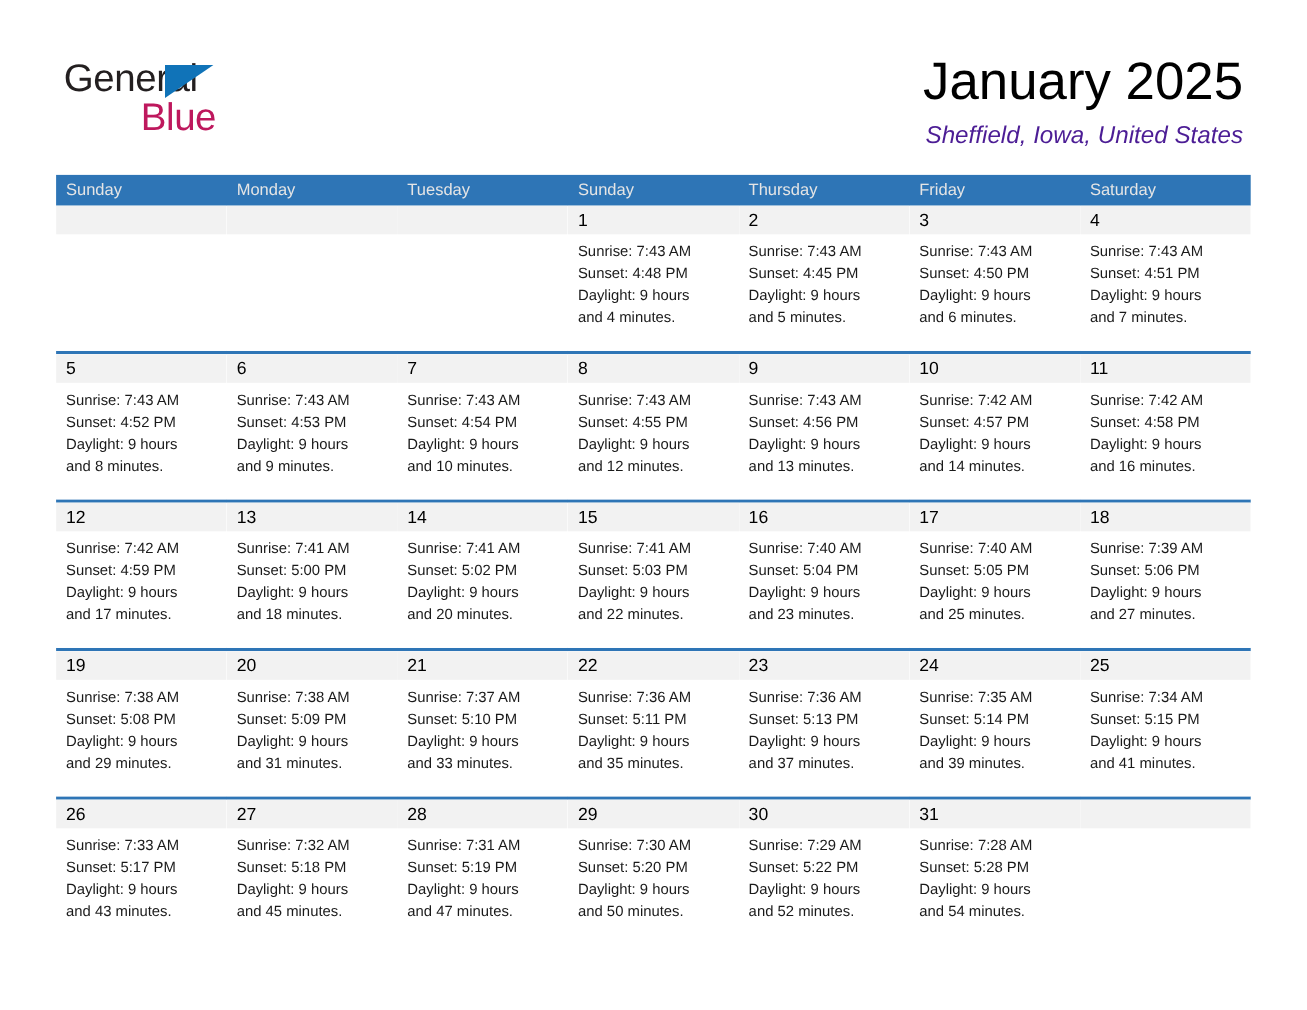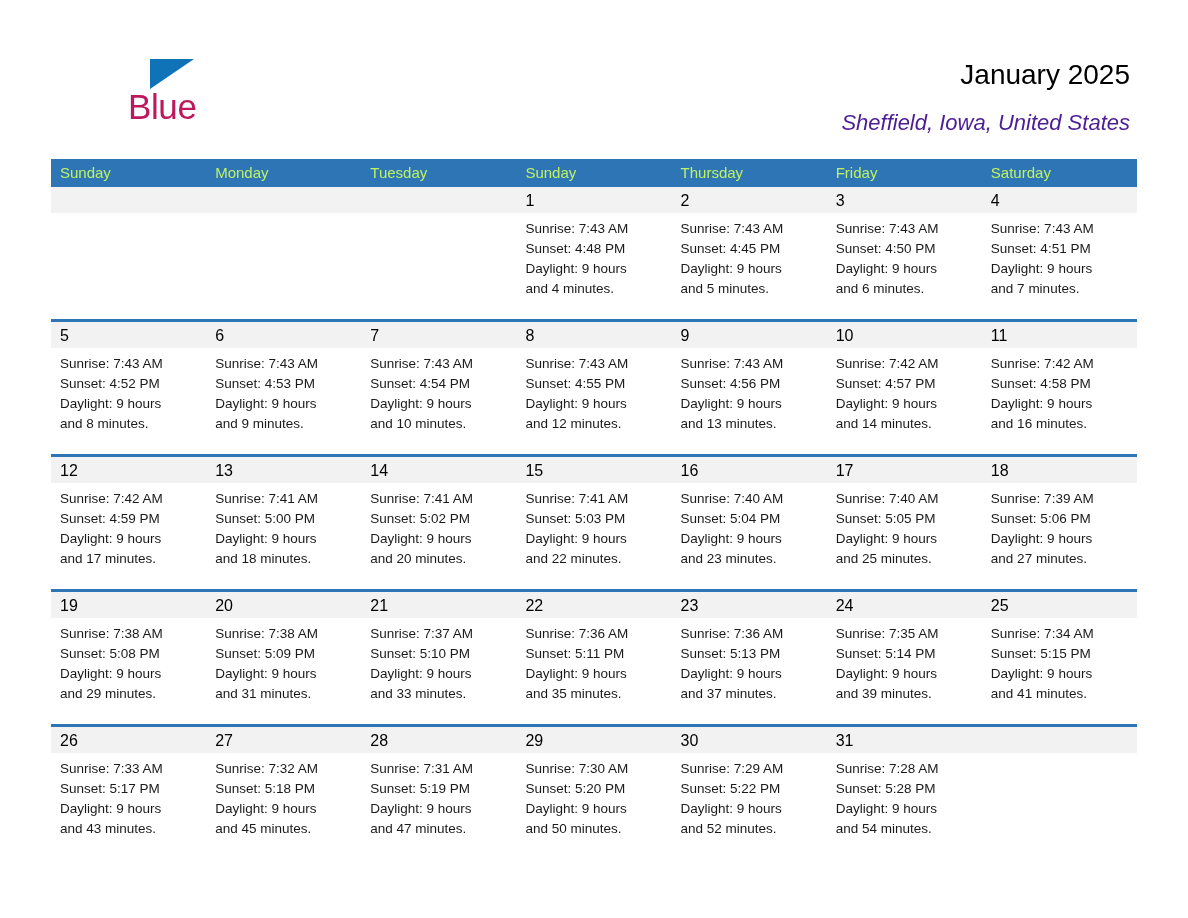--- a/index.html
+++ b/index.html
@@ -72,21 +72,21 @@
     white-space: nowrap;
   }
 
   .title-block {
     position: absolute;
     right: 58px;
     top: 50px;
     text-align: right;
   }
   .cal-title {
-    font-size: 28px;
+    font-size: 48px;
     line-height: 50px;
     color: #000000;
     font-weight: normal;
     margin: 0;
     white-space: nowrap;
   }
   .cal-subtitle {
     font-size: 22px;
     line-height: 30px;
     color: #4c1d95;
@@ -107,21 +107,21 @@
   .weekday-row {
     display: flex;
     width: 100%;
     background: #2e75b6;
     height: 28px;
   }
   .weekday-cell {
     flex: 1 1 0;
     box-sizing: border-box;
     padding: 4px 0 0 9px;
-    color: #bef264;
+    color: #e5e5e5;
     font-size: 15px;
     line-height: 20px;
     white-space: nowrap;
     overflow: hidden;
   }
 
   .week-row {
     display: flex;
     width: 100%;
     border-top: 3px solid #2e75b6;
@@ -163,20 +163,21 @@
   }
 </style>
 </head>
 <body>
 
 <div class="page">
 
   <div class="header">
 
     <div class="logo">
+      <span class="logo-general">General</span>
       <span class="logo-triangle"></span>
       <span class="logo-blue">Blue</span>
     </div>
 
     <div class="title-block">
       <h1 class="cal-title">January 2025</h1>
       <h2 class="cal-subtitle">Sheffield, Iowa, United States</h2>
     </div>
 
   </div>

